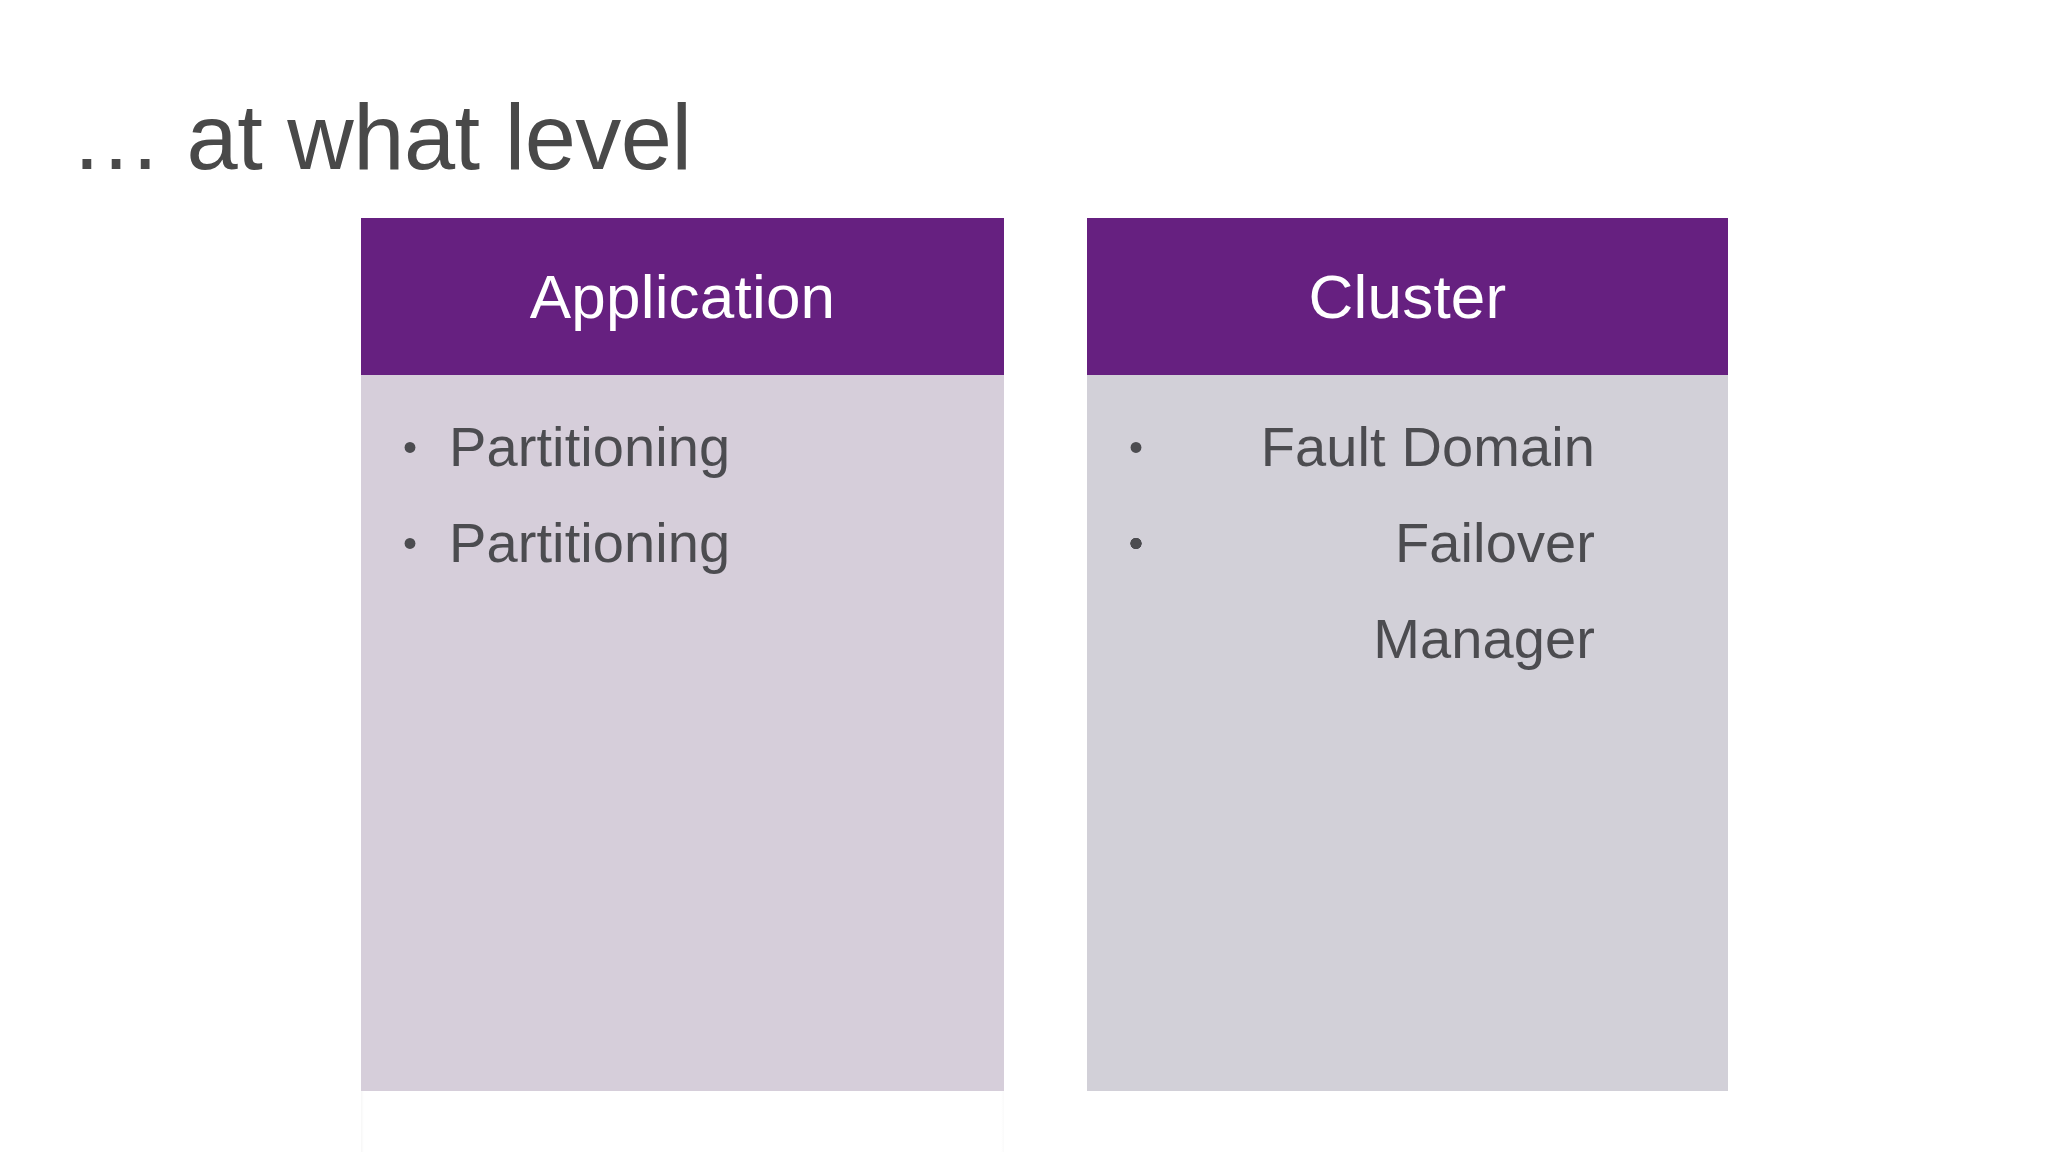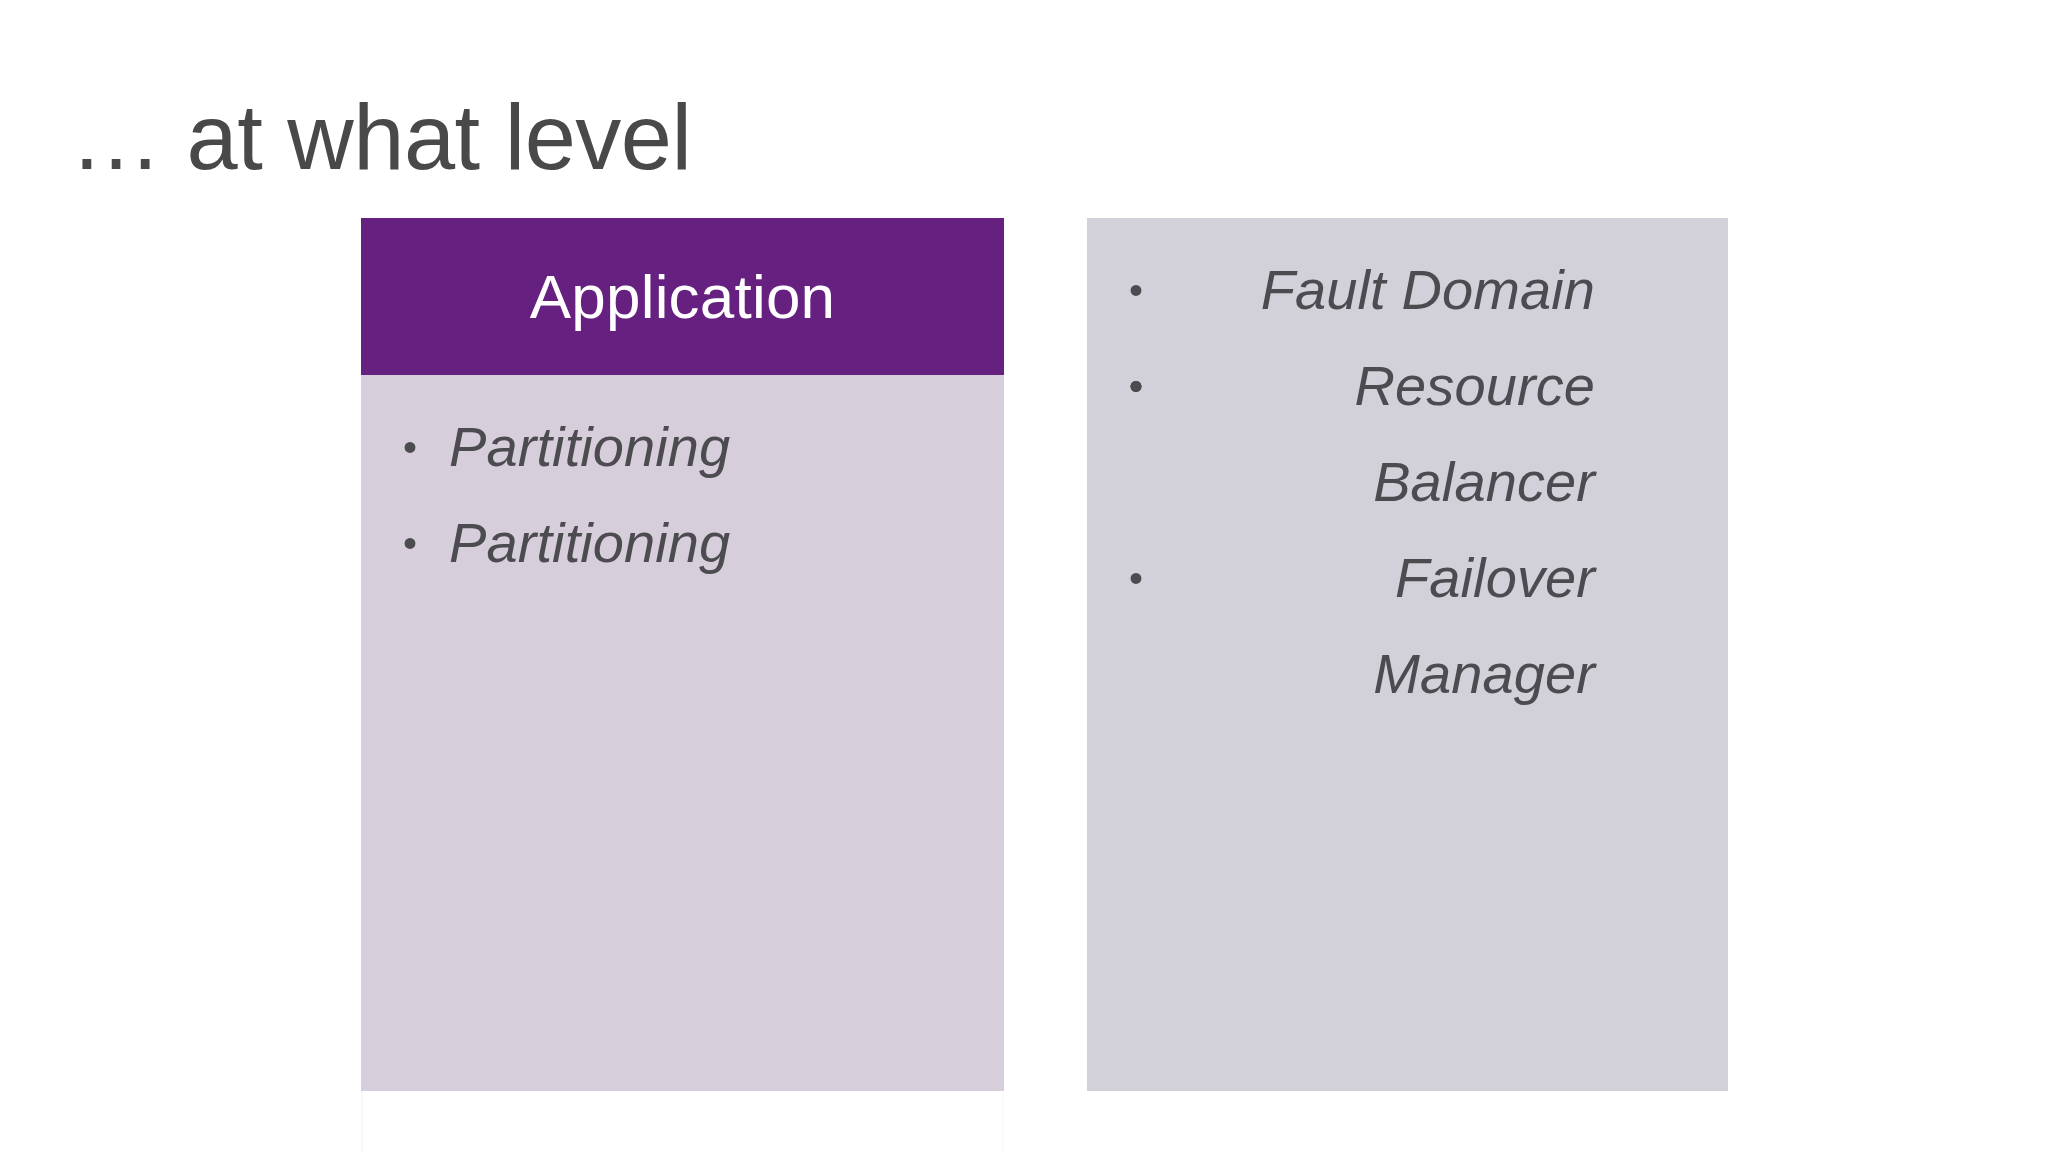--- a/index.html
+++ b/index.html
@@ -100,21 +100,20 @@
     top: 0;
     width: 48px;
     line-height: 96px;
     font-size: 40px;
     color: #4c4c50;
     text-align: left;
   }
 
   .bullet-item .btext {
     display: block;
-    font-style: italic;
   }
 
   
   .col-1 .bullet-item .btext {
     max-width: 420px;
     text-align: right;
   }
   .col-0 .bullet-item .btext {
     max-width: 560px;
   }
@@ -148,35 +147,35 @@
         </li>
         <li class="bullet-item" style="color: rgb(76, 76, 80);">
           <span class="dot" style="color: rgb(76, 76, 80);">•</span>
           <span class="btext">Partitioning</span>
         </li>
       </ul>
     </div>
   </div>
 
   <div class="column col-1">
+    <div class="col-header" style="background: rgb(102, 32, 128); color: rgb(255, 255, 255);">Cluster</div>
     <div class="col-body" style="background: rgb(210, 208, 216);">
       <ul class="bullet-list">
         <li class="bullet-item" style="color: rgb(76, 76, 80);">
           <span class="dot" style="color: rgb(76, 76, 80);">•</span>
           <span class="btext">Fault Domain</span>
         </li>
         <li class="bullet-item" style="color: rgb(76, 76, 80);">
           <span class="dot" style="color: rgb(76, 76, 80);">•</span>
         </li>
         <li class="bullet-item" style="color: rgb(76, 76, 80);">
           <span class="dot" style="color: rgb(76, 76, 80);">•</span>
         </li>
         <li class="bullet-item" style="color: rgb(76, 76, 80);">
           <span class="dot" style="color: rgb(76, 76, 80);">•</span>
-          <span class="btext">Resource Balancer</span>
         </li>
         <li class="bullet-item" style="color: rgb(76, 76, 80);">
           <span class="dot" style="color: rgb(76, 76, 80);">•</span>
           <span class="btext">Failover Manager</span>
         </li>
       </ul>
     </div>
   </div>
 
 </div>

